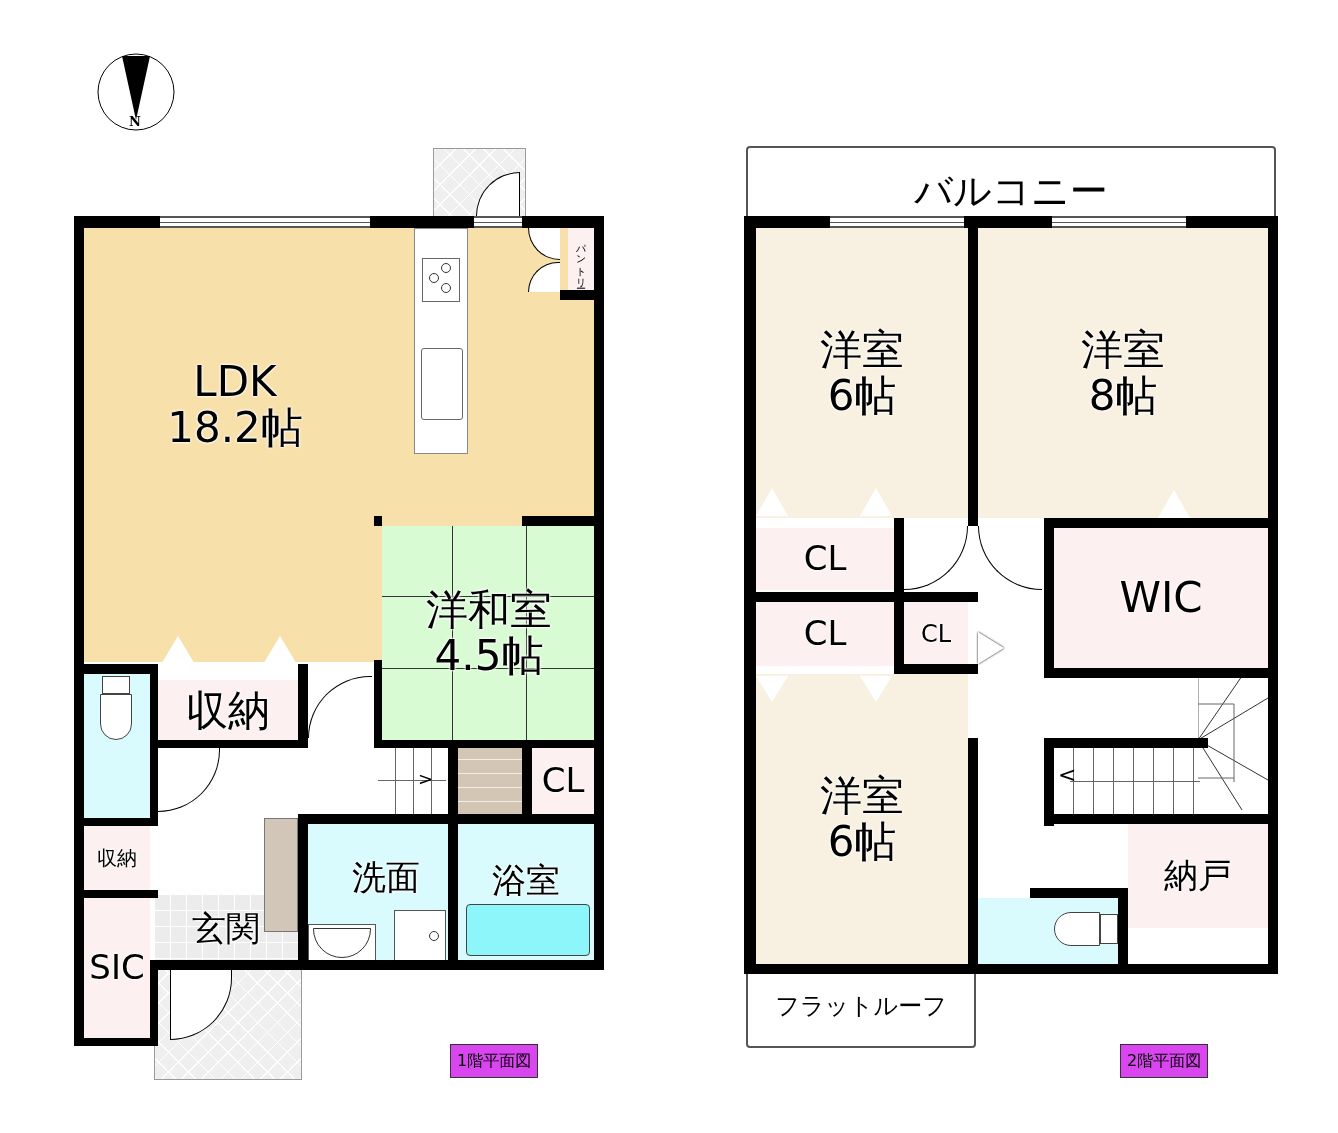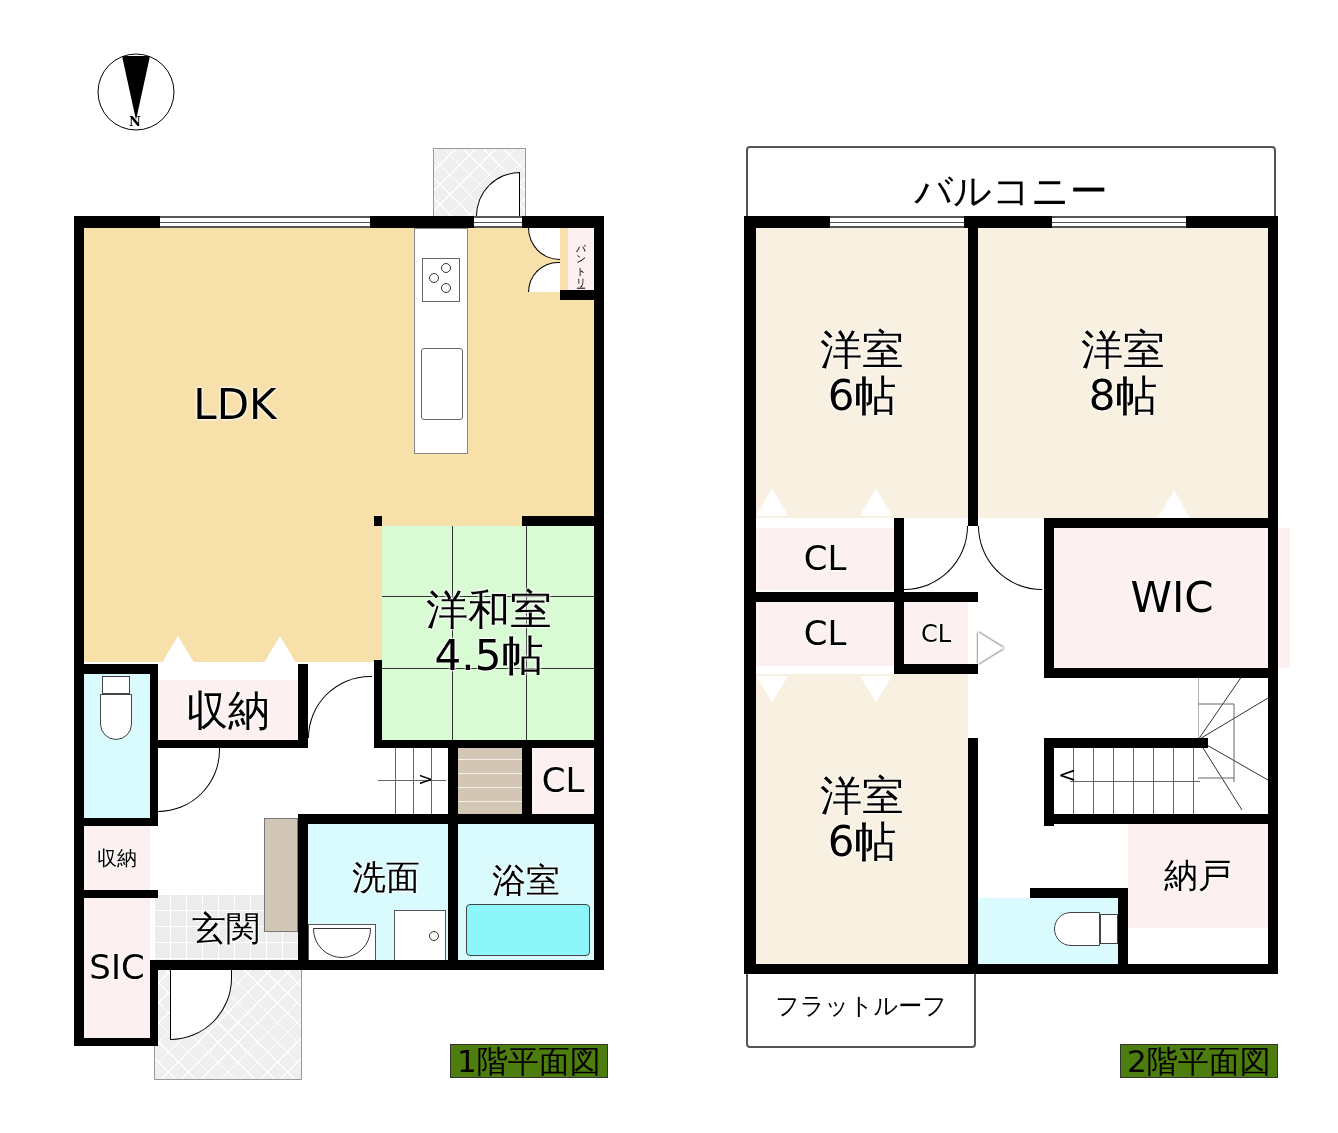--- a/index.html
+++ b/index.html
@@ -22,21 +22,21 @@
   .gray-tile { background-color:#ececec;
     background-image: linear-gradient(#ffffff 1px, transparent 1px), linear-gradient(90deg, #ffffff 1px, transparent 1px);
     background-size: 16px 16px; }
   .porch { background-color:#efefef; border:1px solid #999;
     background-image: repeating-linear-gradient(45deg, #fff 0 1px, transparent 1px 14px),
                       repeating-linear-gradient(-45deg, #fff 0 1px, transparent 1px 14px); }
   .window { position:absolute; background:#fff; border-top:2px solid #555; border-bottom:2px solid #555; box-sizing:border-box; }
   .window::after { content:""; position:absolute; left:0; right:0; top:50%; border-top:1px solid #555; }
   .door-arc { position:absolute; border:1.5px solid #000; box-sizing:border-box; background:#fff; }
   .tri { position:absolute; width:0; height:0; }
-  .title-box { position:absolute; border:1.5px solid #333; background:#4d7c0f; font-size:31px;
+  .title-box { position:absolute; border:1.5px solid #333; background:#d946ef; font-size:16px;
                padding:2px 6px; line-height:28px; }
   .balcony { position:absolute; border:2px solid #555; border-radius:4px; background:#fff; box-sizing:border-box; }
   .stair-line { position:absolute; background:#666; }
 </style>
 </head>
 <body>
 
 <div class="abs" style="left:96px;top:52px;width:80px;height:80px;">
   <svg width="80" height="80" viewBox="0 0 80 80">
     <circle cx="40" cy="40" r="38" fill="#fff" stroke="#000" stroke-width="1"></circle>
@@ -47,20 +47,21 @@
 
 <div>
 
   <div class="abs porch" style="left:433px;top:148px;width:93px;height:72px;"></div>
   <div class="abs porch" style="left:154px;top:968px;width:148px;height:112px;"></div>
 
   <div class="room ldk" style="left:84px;top:228px;width:510px;height:434px;"></div>
   <div class="room ldk" style="left:84px;top:520px;width:292px;height:142px;"></div>
   <div class="room" style="left:120px;top:350px;width:230px;height:110px;align-items:center;">
     <span class="lbl big">LDK</span>
+    <span class="lbl big">18.2帖</span>
   </div>
 
   <div class="abs" style="left:414px;top:228px;width:54px;height:226px;background:#fff;border:1px solid #888;"></div>
   <div class="abs" style="left:422px;top:258px;width:38px;height:44px;border:1px solid #666;background:#fff;">
     <div class="abs" style="left:6px;top:14px;width:10px;height:10px;border:1px solid #333;border-radius:50%;"></div>
     <div class="abs" style="left:18px;top:4px;width:10px;height:10px;border:1px solid #333;border-radius:50%;"></div>
     <div class="abs" style="left:18px;top:24px;width:10px;height:10px;border:1px solid #333;border-radius:50%;"></div>
   </div>
   <div class="abs" style="left:421px;top:348px;width:42px;height:72px;border:1px solid #666;border-radius:3px;background:#fff;"></div>
 
@@ -198,21 +199,21 @@
     <span class="lbl mid">CL</span>
   </div>
   <div class="room pink" style="left:904px;top:602px;width:64px;height:64px;">
     <span class="lbl sm">CL</span>
   </div>
   <div class="tri" style="left:978px;top:632px;border-top:16px solid transparent;border-bottom:16px solid transparent;border-left:26px solid #fff;filter:drop-shadow(0 0 1px #000);"></div>
 
   <div class="door-arc" style="left:904px;top:526px;width:64px;height:64px;border-radius:0 0 64px 0;border-top:none;border-left:none;"></div>
   <div class="door-arc" style="left:978px;top:526px;width:64px;height:64px;border-radius:0 0 0 64px;border-top:none;border-right:none;"></div>
 
-  <div class="room pink" style="left:1054px;top:528px;width:236px;height:140px;align-items:center;">
+  <div class="room pink" style="left:1054px;top:528px;width:214px;height:140px;align-items:center;">
     <span class="lbl big">WIC</span>
   </div>
 
   <div class="abs" style="left:1054px;top:748px;width:146px;height:66px;background:#fff;
        background-image: repeating-linear-gradient(90deg, transparent 0 19px, #666 19px 20px);"></div>
   <div class="abs" style="left:1058px;top:764px;font-size:22px;line-height:22px;">&lt;</div>
   <div class="stair-line" style="left:1070px;top:781px;width:130px;height:1px;"></div>
   <svg class="abs" style="left:1198px;top:676px;" width="72" height="140" viewBox="0 0 72 140">
     <line x1="0" y1="0" x2="0" y2="64" stroke="#666"></line>
     <line x1="0" y1="64" x2="44" y2="0" stroke="#333"></line>

